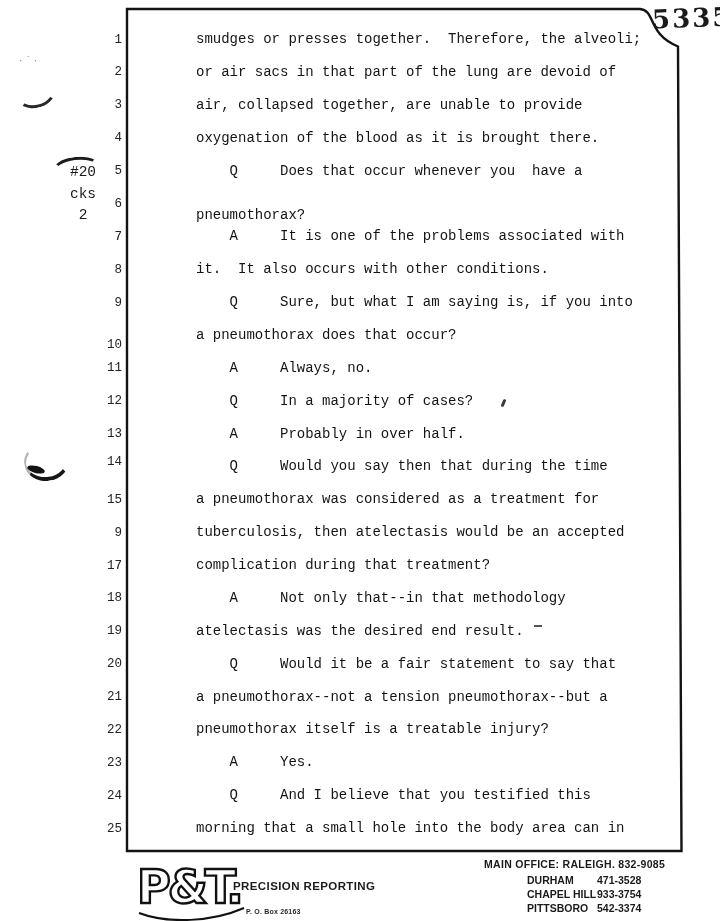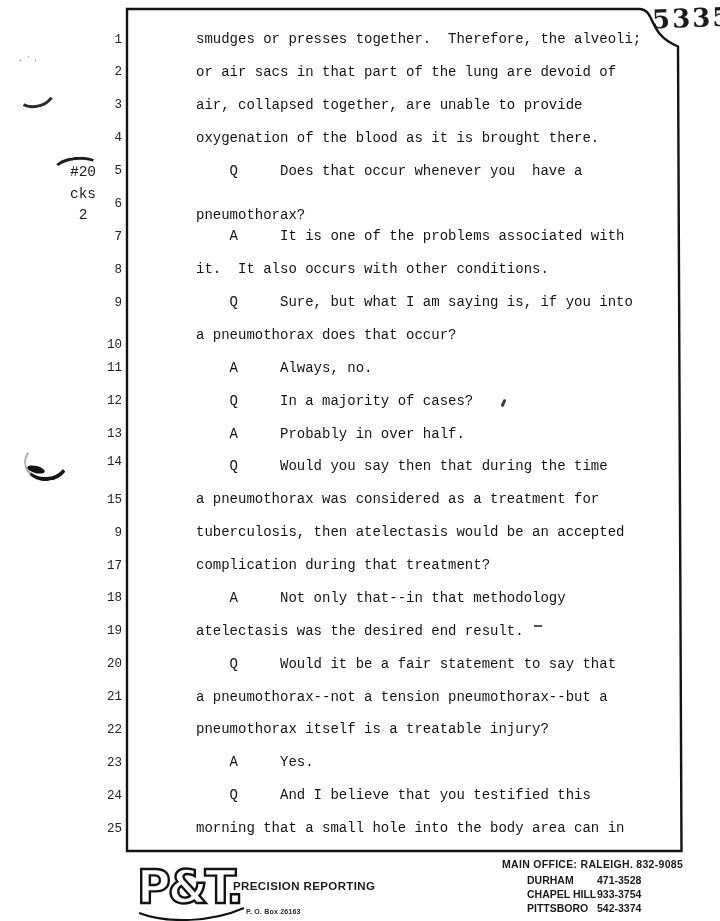--- a/index.html
+++ b/index.html
@@ -60,21 +60,21 @@
     position:absolute;left:233px;top:854px;
     font-family:"Liberation Sans", sans-serif;font-weight:700;font-size:11.5px;
     line-height:13px;letter-spacing:.4px;color:#1c1c1c;white-space:pre;
   }
   .address{
     position:absolute;left:246px;top:889px;
     font-family:"Liberation Sans", sans-serif;font-weight:700;font-size:7px;
     line-height:9px;letter-spacing:.2px;color:#2a2a2a;white-space:pre;
   }
   .main-office{
-    position:absolute;left:502px;top:858px;
+    position:absolute;left:484px;top:858px;
     font-family:"Liberation Sans", sans-serif;font-weight:700;font-size:10.5px;
     letter-spacing:.3px;color:#1a1a1a;white-space:pre;
   }
   .office-row{position:absolute;font-family:"Liberation Sans", sans-serif;font-weight:700;
     font-size:10.5px;color:#1a1a1a;}
   .office-city{position:absolute;left:527px;white-space:pre;}
   .office-phone{position:absolute;left:597px;white-space:pre;}
 </style>
 </head>
 <body>

